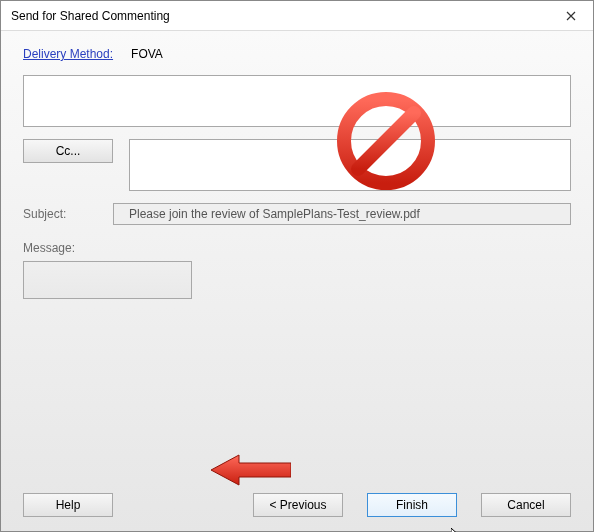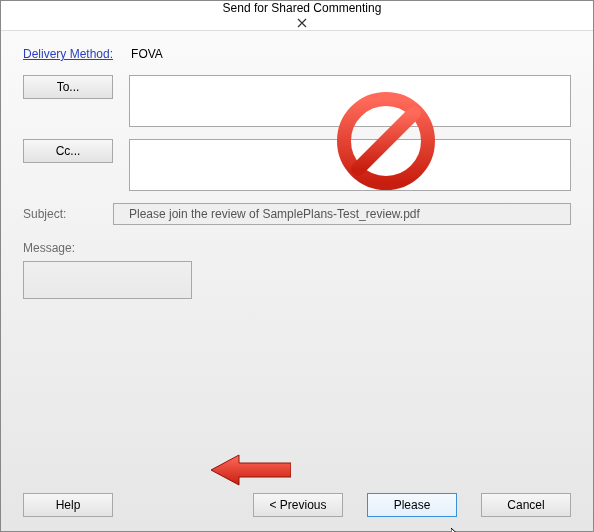--- a/index.html
+++ b/index.html
@@ -18,21 +18,20 @@
     display: flex;
     flex-direction: column;
   }
   .titlebar {
     height: 30px;
     display: flex;
     align-items: center;
     padding: 0 0 0 10px;
     background: #fff;
     border-bottom: 1px solid #ddd;
-    flex-direction: column;
   }
   .titlebar-title {
     flex: 1;
     font-size: 12px;
     color: #000;
   }
   .titlebar-close {
     width: 45px;
     height: 30px;
     display: flex;
@@ -182,21 +181,20 @@
   </div>
 
   <div class="body">
 
     <div class="delivery-row">
       <span class="link">Delivery Method:</span>
       <span>FOVA</span>
     </div>
 
     <div class="addr-row">
-      <button class="addr-btn">To...</button>
       <textarea class="addr-field" style=""></textarea>
     </div>
 
     <div class="addr-row">
       <button class="addr-btn">Cc...</button>
       <textarea class="addr-field" style=""></textarea>
     </div>
 
     <div class="row">
       <div class="label-col">Subject:</div>
@@ -208,21 +206,21 @@
       <textarea class="message-field" style=""></textarea>
     </div>
 
     <div class="spacer"></div>
 
 
     <div class="button-row">
       <button class="btn">Help</button>
       <div class="flex-gap"></div>
       <button class="btn">&lt; Previous</button>
-      <button class="btn primary">Please</button>
+      <button class="btn primary">Finish</button>
       <button class="btn">Cancel</button>
     </div>
 
     <div class="prohibit">
       <svg viewBox="0 0 100 100" width="100" height="100">
         <defs>
           <linearGradient id="rg" x1="0" y1="0" x2="0" y2="1">
             <stop offset="0%" stop-color="#ff6a5a"></stop>
             <stop offset="100%" stop-color="#c81e0f"></stop>
           </linearGradient>

